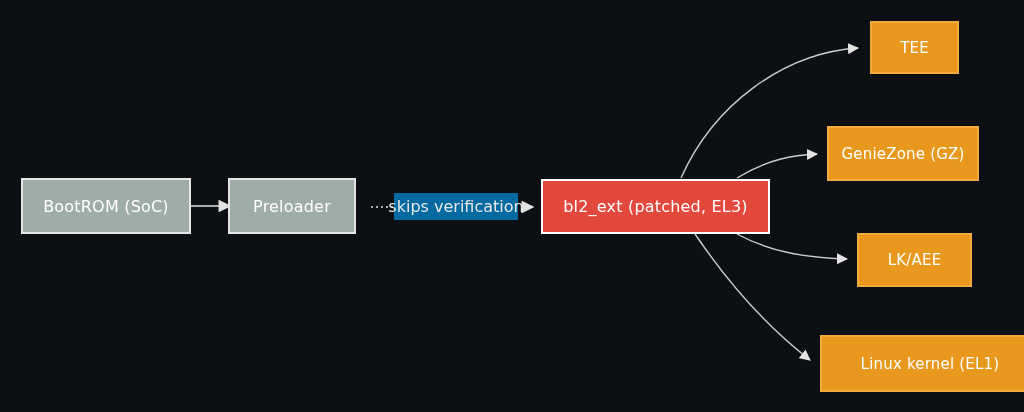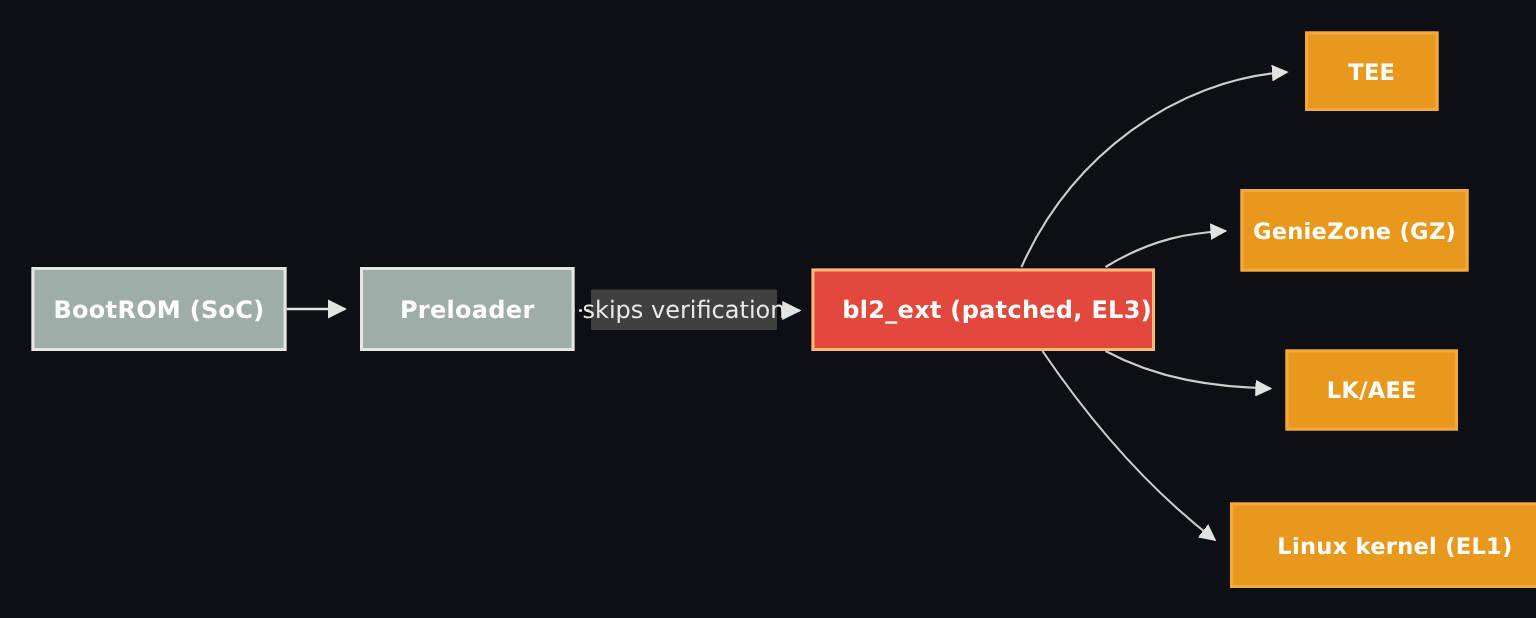--- a/index.html
+++ b/index.html
@@ -23,54 +23,53 @@
   }
   .node {
     position: absolute;
     z-index: 2;
     display: flex;
     align-items: center;
     justify-content: center;
     box-sizing: border-box;
     color: #ffffff;
     font-size: 16px;
-    font-weight: 700;
+    font-weight: 400;
     letter-spacing: 0.2px;
     text-align: center;
     white-space: nowrap;
   }
   .node.stage {
     background: #9fada9;
     border: 2px solid #e5e5e5;
   }
   .node.patched {
     background: #e2493c;
-    border: 2px solid #fdba74;
-    justify-content: flex-end;
+    border: 2px solid #ffffff;
   }
   .node.target {
     background: #e8991d;
     border: 2px solid #f2aa3e;
     font-size: 15px;
   }
   .edge-label {
     position: absolute;
     z-index: 2;
     display: flex;
     align-items: center;
     justify-content: center;
-    background: #404040;
+    background: #0369a1;
     color: #e9e9e7;
     font-size: 16px;
     font-weight: 400;
     white-space: nowrap;
   }
   
   #node-bootrom   { left: 21px;  top: 178px; width: 170px; height: 56px; }
-  #node-preloader { left: 240px; top: 178px; width: 143px; height: 56px; }
+  #node-preloader { left: 228px; top: 178px; width: 128px; height: 56px; }
   #node-bl2ext    { left: 541px; top: 179px; width: 229px; height: 55px; }
   #node-tee       { left: 870px; top: 21px;  width: 89px;  height: 53px; }
   #node-geniezone { left: 827px; top: 126px; width: 152px; height: 55px; }
   #node-lkaee     { left: 857px; top: 233px; width: 115px; height: 54px; }
   #node-linux     { left: 820px; top: 335px; width: 220px; height: 57px; }
   #edge-label     { left: 394px; top: 193px; width: 124px; height: 27px; }
 </style>
 </head>
 <body>
 

